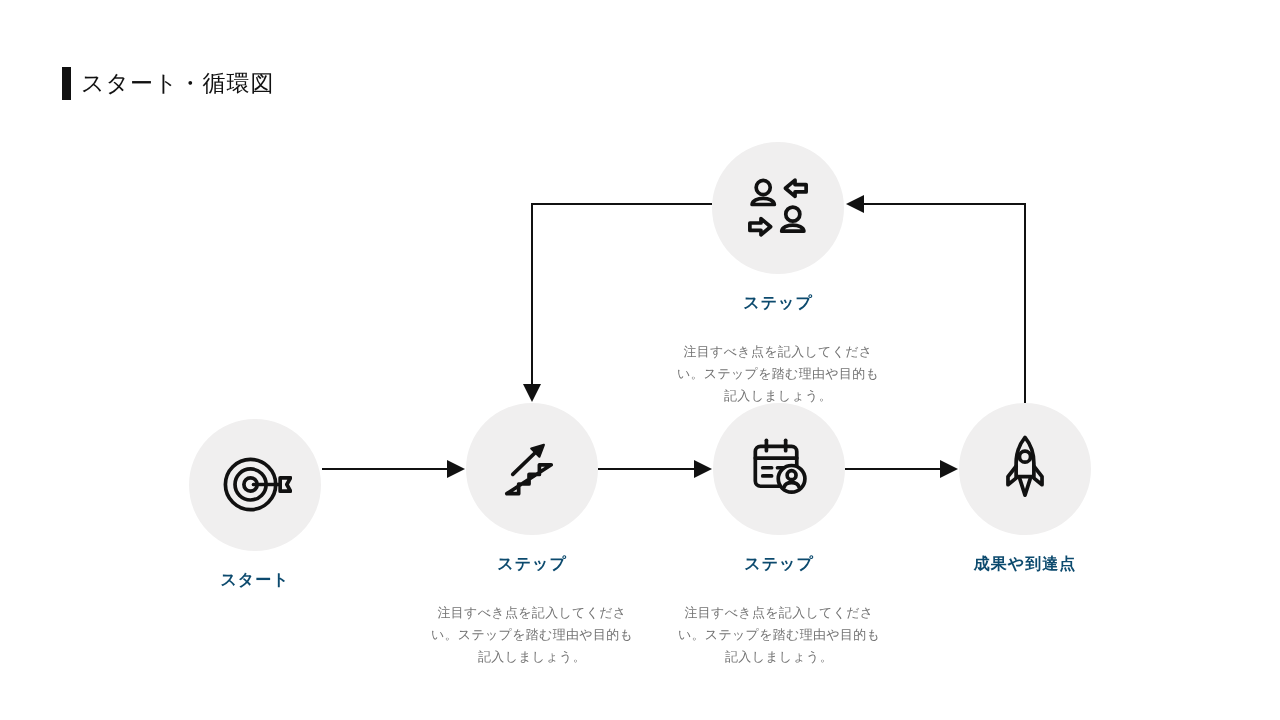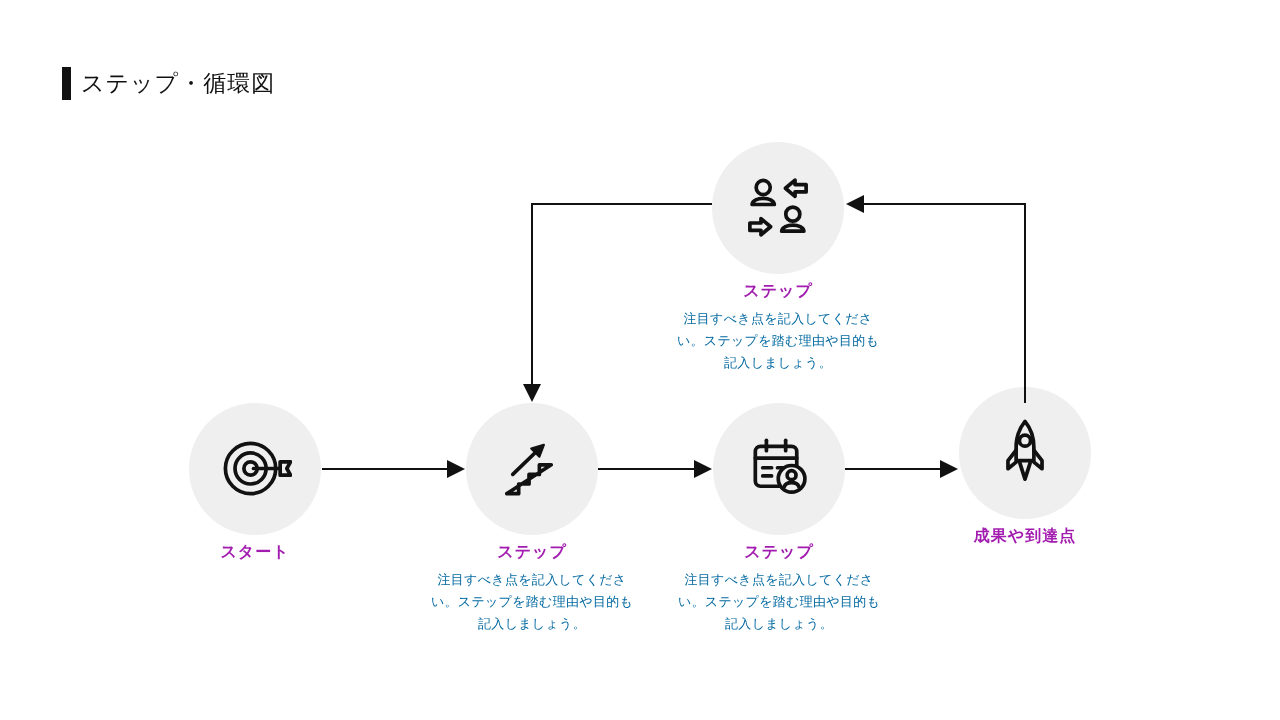--- a/index.html
+++ b/index.html
@@ -74,58 +74,58 @@
     width: 132px;
     height: 132px;
     border-radius: 50%;
     background: #f0efef;
     display: flex;
     align-items: center;
     justify-content: center;
   }
   .node-circle svg { width: 74px; height: 74px; }
   .node-label {
-    margin-top: 7px;
+    margin-top: 19px;
     font-size: 16px;
     font-weight: 600;
-    color: #a21caf;
+    color: #0c4a6e;
     letter-spacing: 1px;
   }
   .node-desc {
-    margin-top: 6px;
+    margin-top: 27px;
     width: 205px;
     font-size: 13px;
     line-height: 22px;
-    color: #0369a1;
+    color: #737373;
     text-align: center;
     letter-spacing: 0.3px;
   }
 
   .node-top    { left: 668px; top: 142px; }
-  .node-start  { left: 145px; top: 403px; }
+  .node-start  { left: 145px; top: 419px; }
   .node-step2  { left: 422px; top: 403px; }
   .node-step3  { left: 669px; top: 403px; }
-  .node-goal   { left: 915px; top: 387px; }
+  .node-goal   { left: 915px; top: 403px; }
 
   .icon-stroke {
     fill: none;
     stroke: #111111;
     stroke-width: 5;
     stroke-linecap: round;
     stroke-linejoin: round;
   }
 </style>
 </head>
 <body>
 
 <div class="stage">
 
   <div class="header">
     <div class="accent-bar"></div>
-    <div class="page-title">ステップ・循環図</div>
+    <div class="page-title">スタート・循環図</div>
   </div>
 
   <svg class="connectors" width="1280" height="720" viewBox="0 0 1280 720">
     <defs>
       <marker id="arrowhead" markerWidth="9" markerHeight="9" refX="6" refY="4.5" orient="auto">
         <path d="M0,0 L9,4.5 L0,9 Z" fill="#111111"></path>
       </marker>
     </defs>
     <line x1="322" y1="469" x2="459" y2="469" stroke="#111111" stroke-width="2" marker-end="url(#arrowhead)"></line>
     <line x1="598" y1="469" x2="706" y2="469" stroke="#111111" stroke-width="2" marker-end="url(#arrowhead)"></line>

